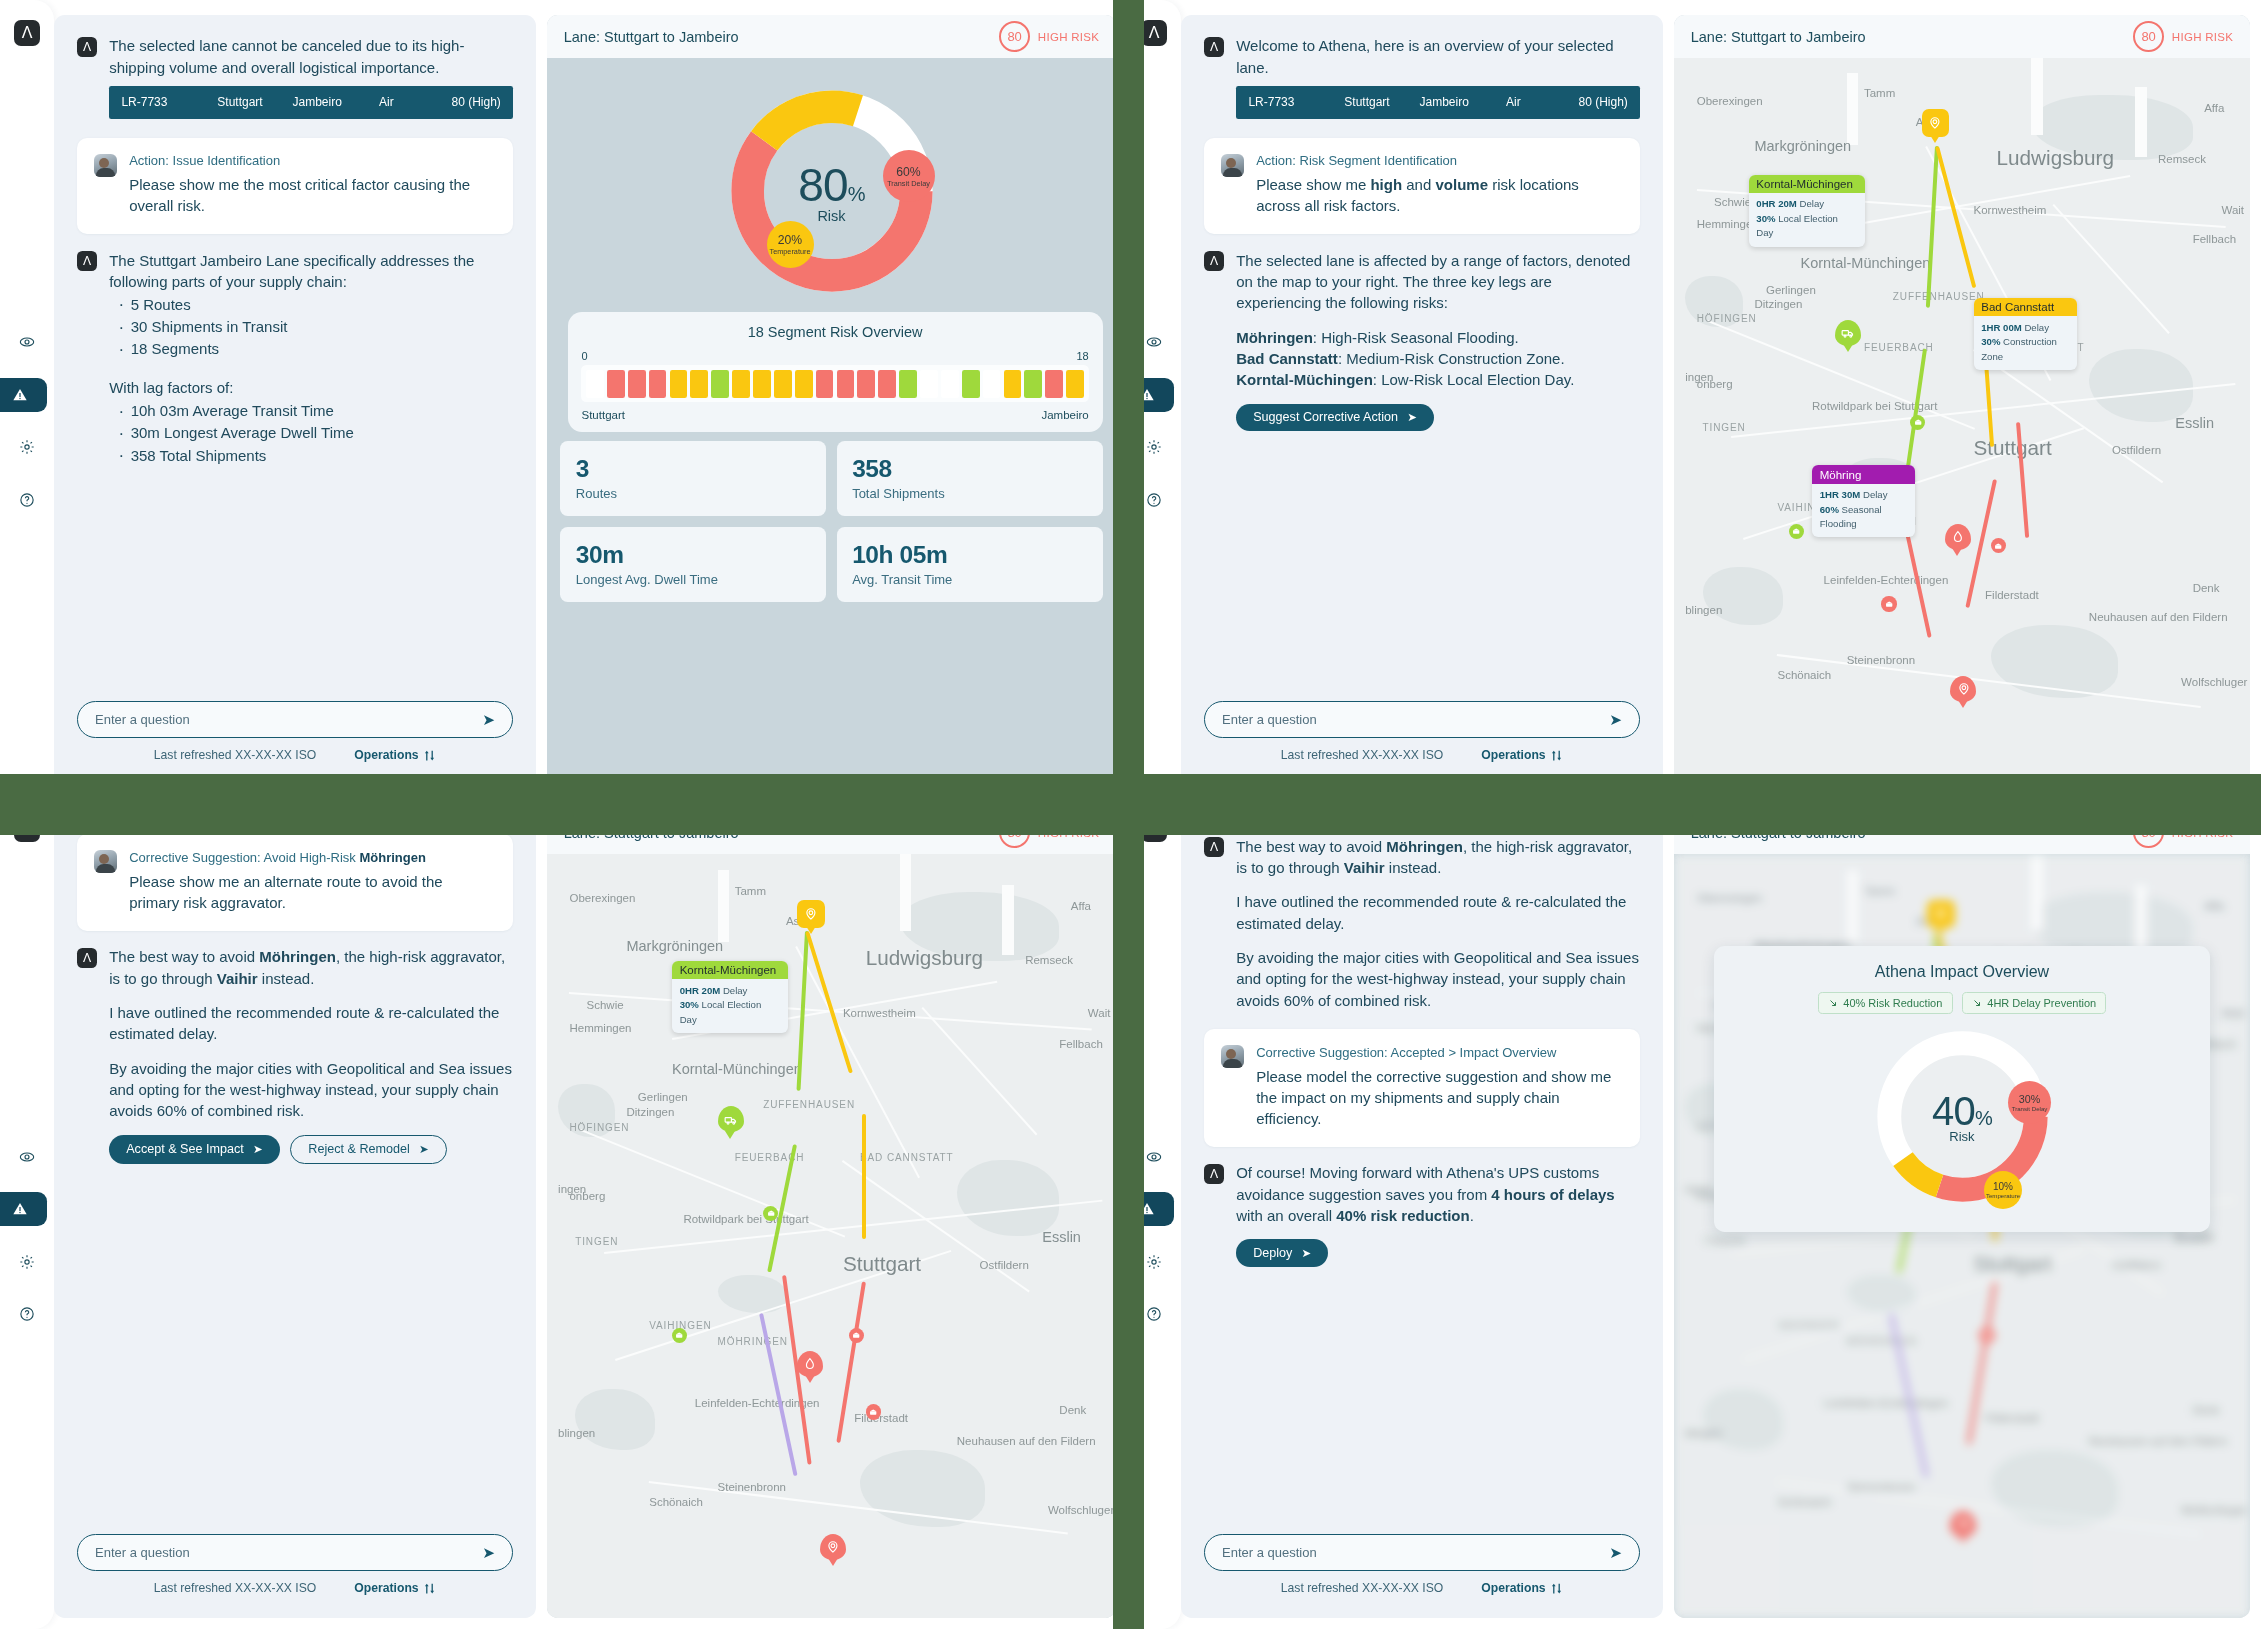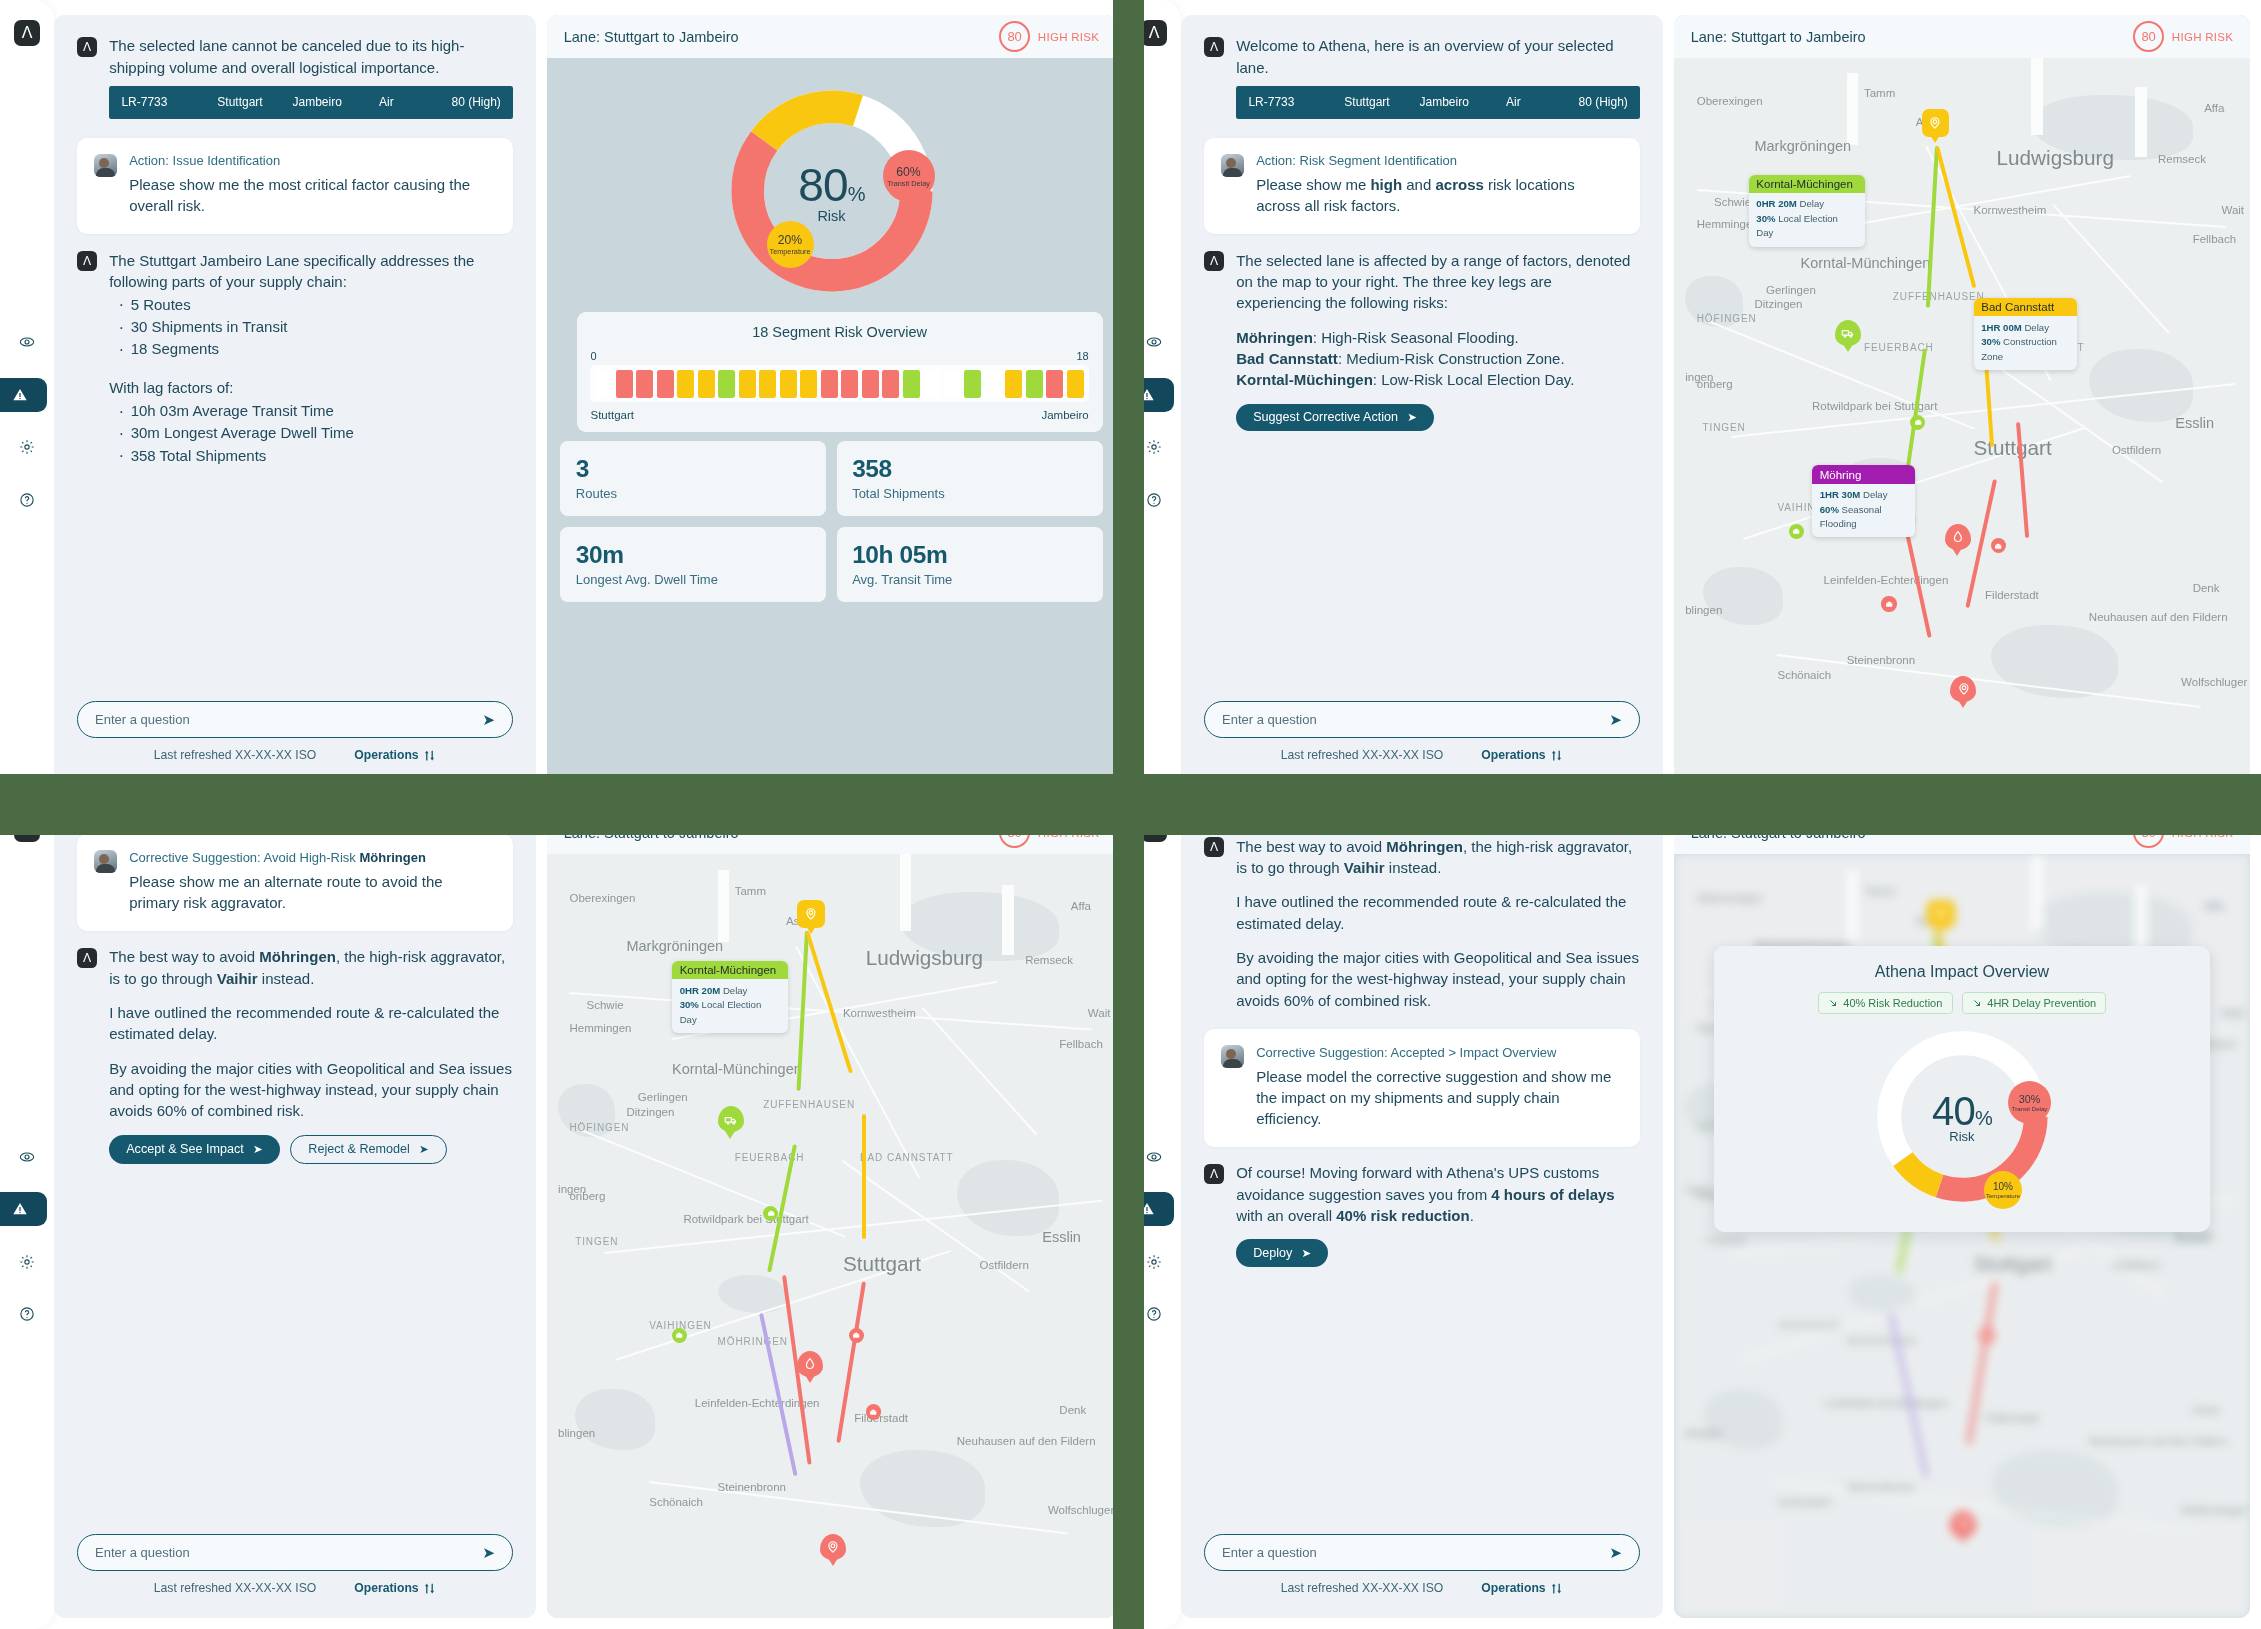--- a/index.html
+++ b/index.html
@@ -146,22 +146,22 @@
   .donut-center .v{ font-size:46px; color:#1d4d5c; font-weight:400; letter-spacing:-0.8px;}
   .donut-center .v small{ font-size:20px;}
   .donut-center .k{ font-size:14.5px; color:#1d4d5c; margin-top:-4.6px;}
   .bubble{ position:absolute; border-radius:50%; display:flex;flex-direction:column;align-items:center;justify-content:center;
            text-align:center; color:#3a3a3a;}
   .bubble .bv{ font-size:12.2px; font-weight:400;}
   .bubble .bk{ font-size:7.3px; }
 
   
   .segcard{
-    position:absolute; left:30px; right:13.8px; top:254px;
-    background:#f2f6f9; border-radius:9px; padding:12.2px 13.8px 10.7px 13.8px;
+    position:absolute; left:21px; right:13.8px; top:254px;
+    background:#f2f6f9; border-radius:14px; padding:12.2px 13.8px 10.7px 13.8px;
   }
   .segcard .st{ text-align:center; font-size:14.5px; color:#1d4d5c; margin-bottom:9.2px;}
   .segcard .scale{ display:flex; justify-content:space-between; font-size:11px; color:#1d4d5c; margin-bottom:3.8px;}
   .segbar{ background:#fbfdfe; border-radius:5.4px; padding:4.6px 4.6px; display:flex; gap:3.1px; height:37px;}
   .segbar i{ flex:1; border-radius:2.3px; }
   .segends{ display:flex; justify-content:space-between; font-size:11.5px; color:#1d4d5c; margin-top:6.9px;}
 
   
   .stats{ position:absolute; left:13.8px; right:13.8px; top:383px; display:grid;
           grid-template-columns:1fr 1fr; gap:10.7px;}
@@ -457,21 +457,21 @@
                 <span class="c3">Air</span>
                 <span class="c4">80 (High)</span>
               </div>
             </div>
           </div>
 
           <div class="ucard">
             <div class="ava-ph"></div>
             <div style="flex:1">
               <div class="label">Action: Risk Segment Identification</div>
-              <div class="q"><span>Please show me </span><b>high</b><span> and </span><b>across</b><span> risk locations across all risk factors.</span></div>
+              <div class="q"><span>Please show me </span><b>high</b><span> and </span><b>volume</b><span> risk locations across all risk factors.</span></div>
             </div>
           </div>
 
           <div class="msg">
             <div class="ava-sq">
                 <span>Λ</span>
               </div>
             <div class="txt">
               <p>The selected lane is affected by a range of factors, denoted on the map to your right. The three key legs are experiencing the following risks:</p>
               <p>

